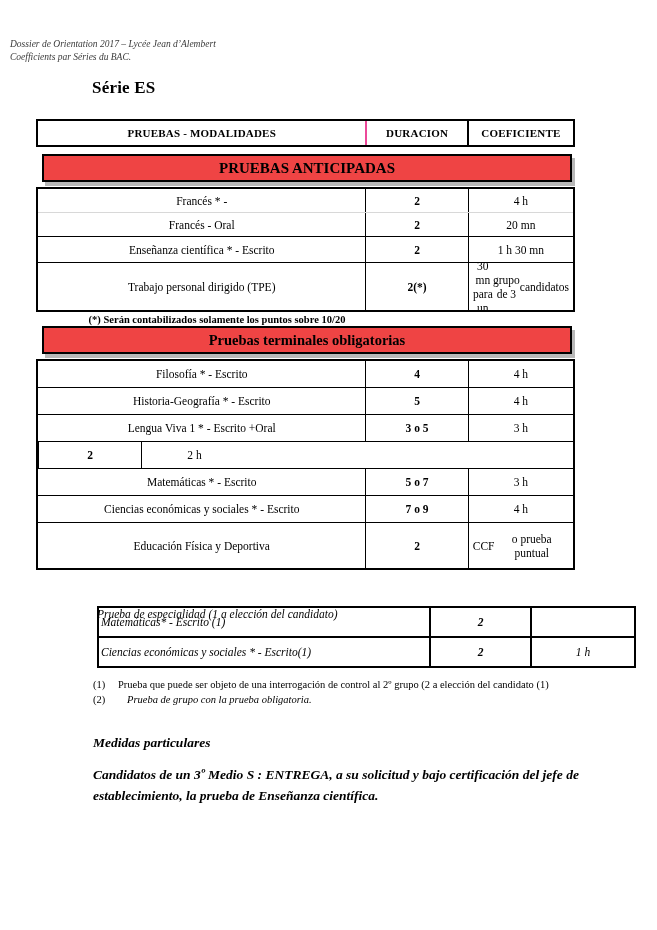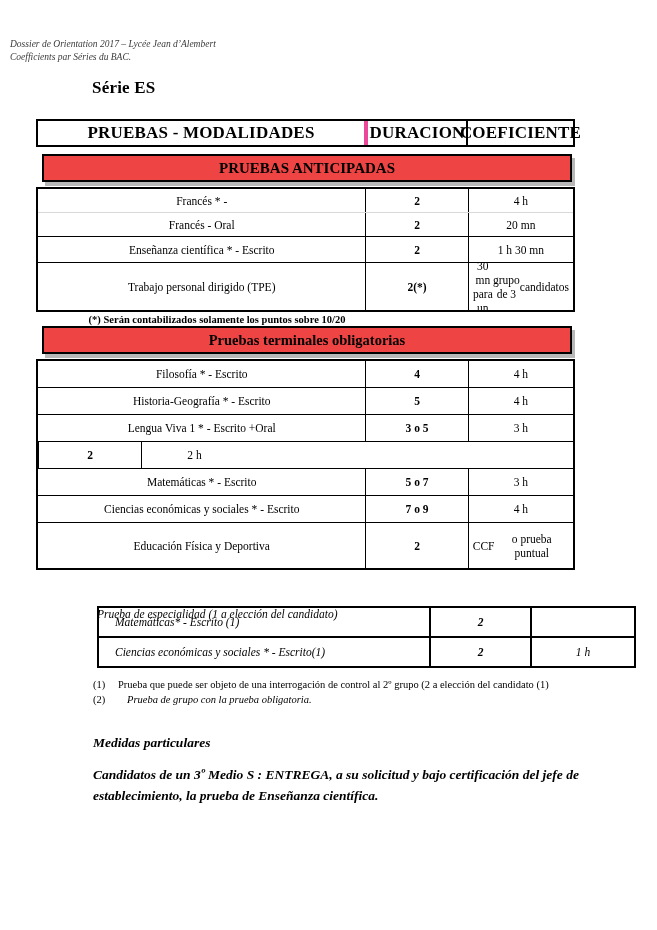--- a/index.html
+++ b/index.html
@@ -70,25 +70,25 @@
   .c-dur   { width: 104px; font-weight: bold; }
   .c-coef  { width: 105px; }
 
   
   .table-head {
     border: 2px solid #000;
     height: 28px;
   }
   .table-head .cell {
     font-weight: bold;
-    font-size: 17px;
+    font-size: 11px;
     letter-spacing: 0.2px;
     height: 100%;
   }
-  .table-head .c-dur  { border-left: 4px solid #ec4899; border-right: 2px solid #000; }
+  .table-head .c-dur  { border-left: 2px solid #ec4899; border-right: 2px solid #000; }
 
   
   .band-wrap {
     position: relative;
     height: 31px;
     margin-top: 7px;
   }
   .band-shadow {
     position: absolute;
     left: 9px;
@@ -170,21 +170,21 @@
     border-bottom: 2px solid #000;
   }
   .spec-table .srow:last-child { border-bottom: none; }
   .spec-table .scell {
     box-sizing: border-box;
     display: flex;
     align-items: center;
     font-style: italic;
     font-size: 11.5px;
   }
-  .s-desc { width: 330px; padding-left: 16px; }
+  .s-desc { width: 330px; padding-left: 2px; }
   .s-dur  {
     width: 103px;
     border-left: 2px solid #000;
     border-right: 2px solid #000;
     justify-content: center;
     font-weight: bold;
   }
   .s-coef { width: 102px; justify-content: center; }
 
   

